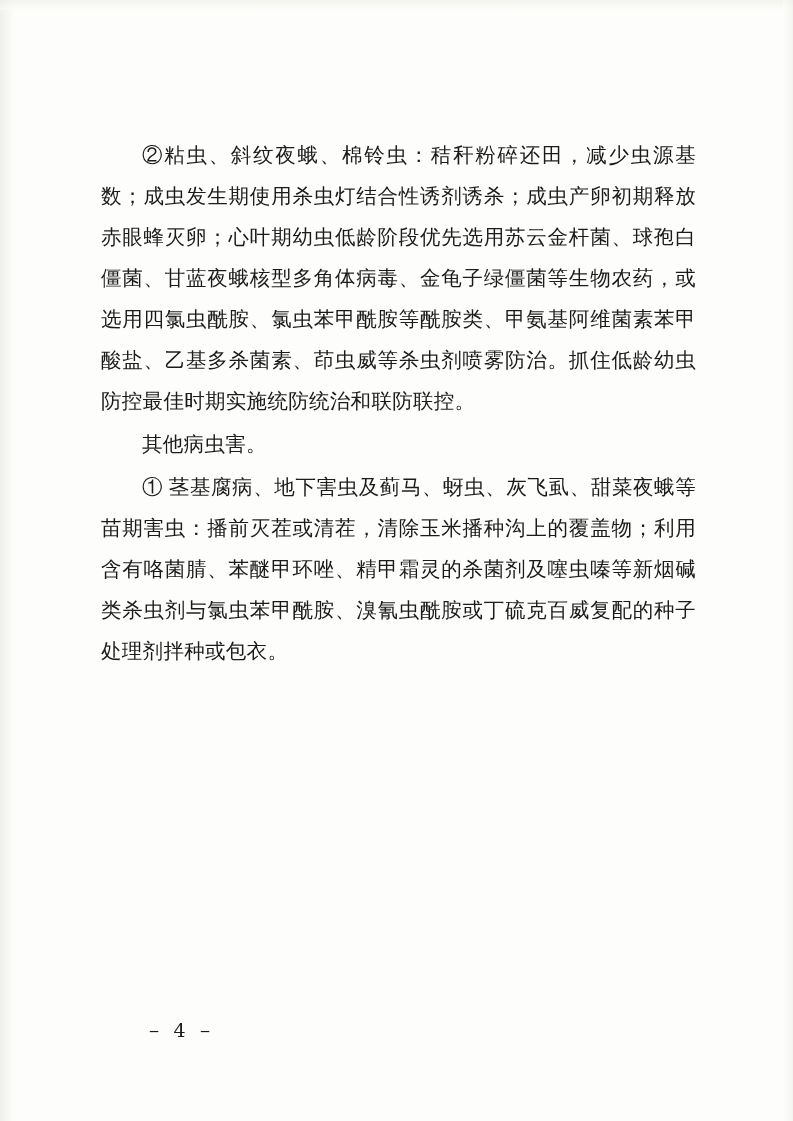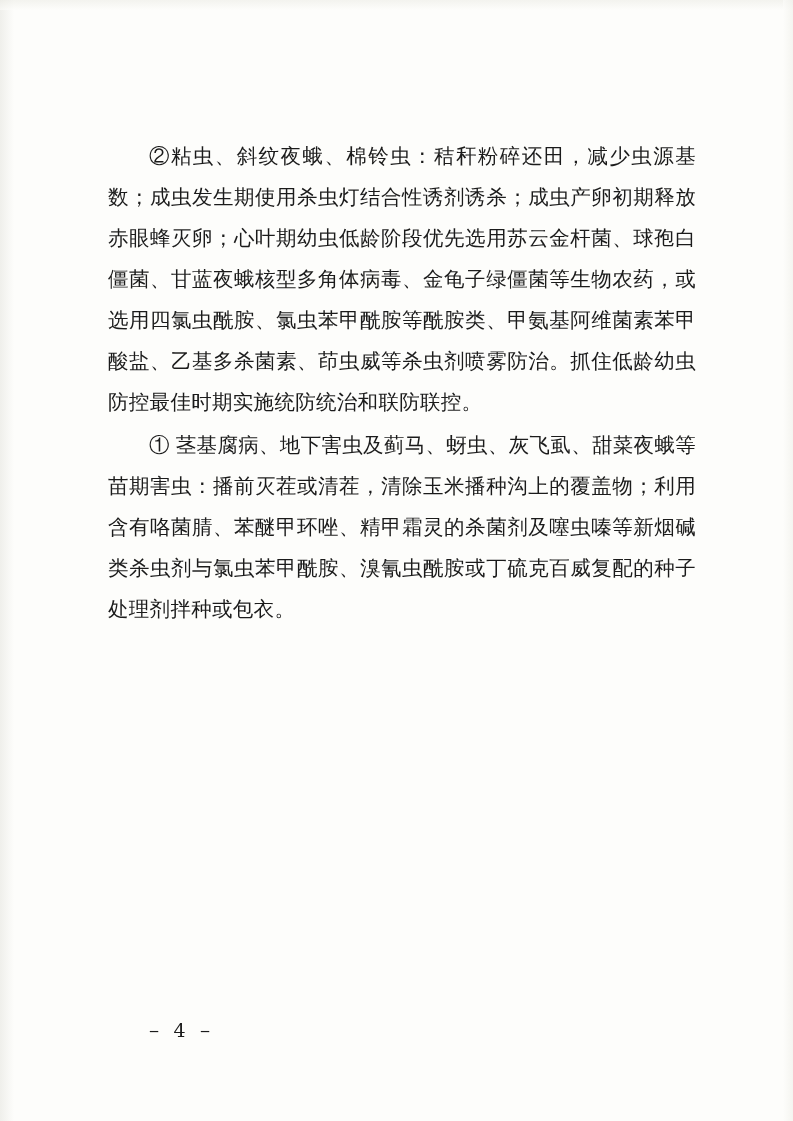--- a/index.html
+++ b/index.html
@@ -36,22 +36,22 @@
     background: linear-gradient(to left, #efefe9 0%, #fdfdfb 100%);
     opacity: .6;
   }
   .content {
     position: absolute;
     left: 96px;
     top: 135px;
     width: 600px;
   }
   p.para {
-    margin: 0 0 2px 12px;
-    font-family: Liberation Sans, sans-serif;
+    margin: 0 0 2px 5px;
+    font-family: Liberation Serif, serif;
     font-size: 20.5px;
     line-height: 41px;
     color: #1b1b1b;
     text-align: justify;
     text-justify: inter-ideograph;
     text-indent: 2em;
     letter-spacing: 0.3px;
   }
   .footer {
     position: absolute;
@@ -69,19 +69,20 @@
 </head>
 <body>
 
 <div class="page">
   <div class="scan-edge-left"></div>
   <div class="scan-edge-top"></div>
   <div class="scan-edge-right"></div>
 
   <div class="content">
     <p class="para">②粘虫、斜纹夜蛾、棉铃虫：秸秆粉碎还田，减少虫源基数；成虫发生期使用杀虫灯结合性诱剂诱杀；成虫产卵初期释放赤眼蜂灭卵；心叶期幼虫低龄阶段优先选用苏云金杆菌、球孢白僵菌、甘蓝夜蛾核型多角体病毒、金龟子绿僵菌等生物农药，或选用四氯虫酰胺、氯虫苯甲酰胺等酰胺类、甲氨基阿维菌素苯甲酸盐、乙基多杀菌素、茚虫威等杀虫剂喷雾防治。抓住低龄幼虫防控最佳时期实施统防统治和联防联控。</p>
+    <p class="para">其他病虫害。</p>
     <p class="para">① 茎基腐病、地下害虫及蓟马、蚜虫、灰飞虱、甜菜夜蛾等苗期害虫：播前灭茬或清茬，清除玉米播种沟上的覆盖物；利用含有咯菌腈、苯醚甲环唑、精甲霜灵的杀菌剂及噻虫嗪等新烟碱类杀虫剂与氯虫苯甲酰胺、溴氰虫酰胺或丁硫克百威复配的种子处理剂拌种或包衣。</p>
   </div>
 
   <div class="footer">
     <span>－ 4 －</span>
   </div>
 </div>
 
 </body></html>

